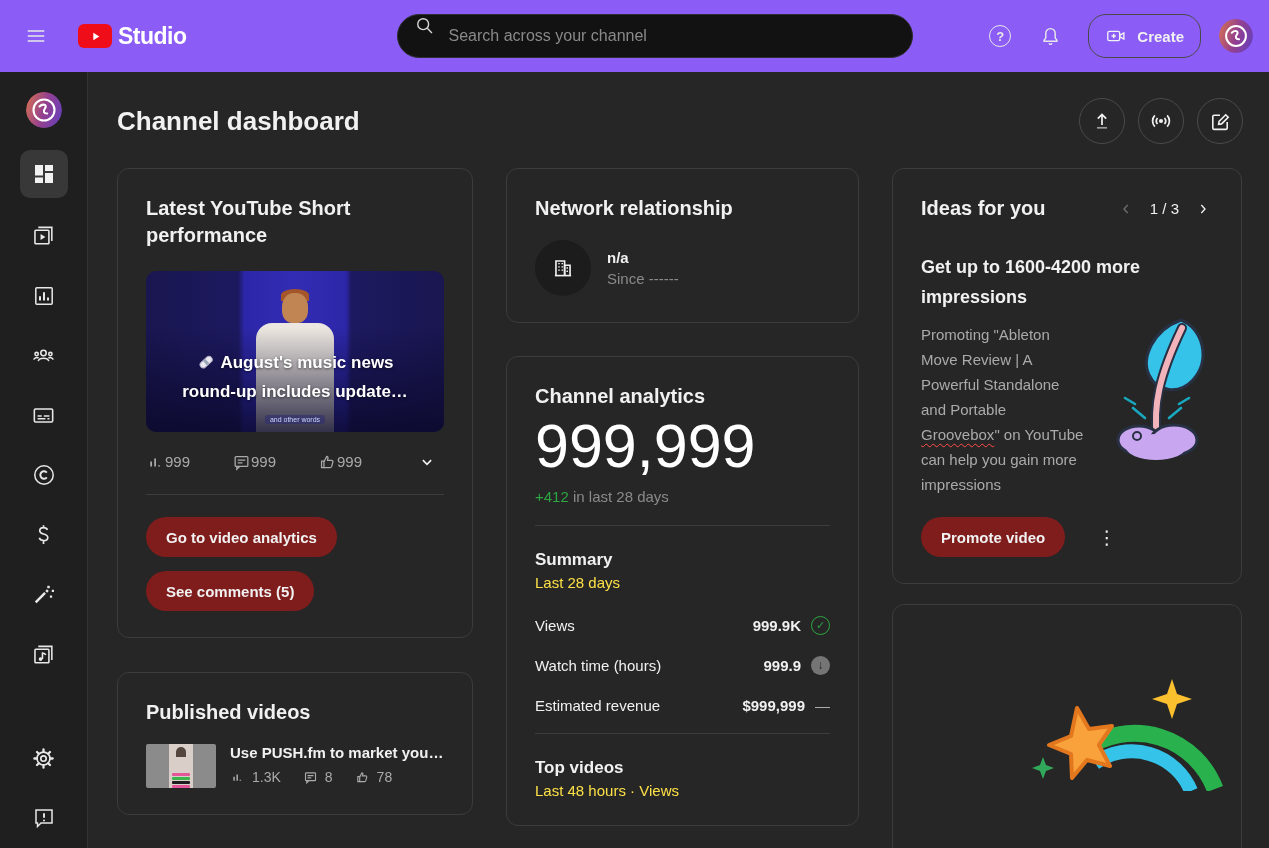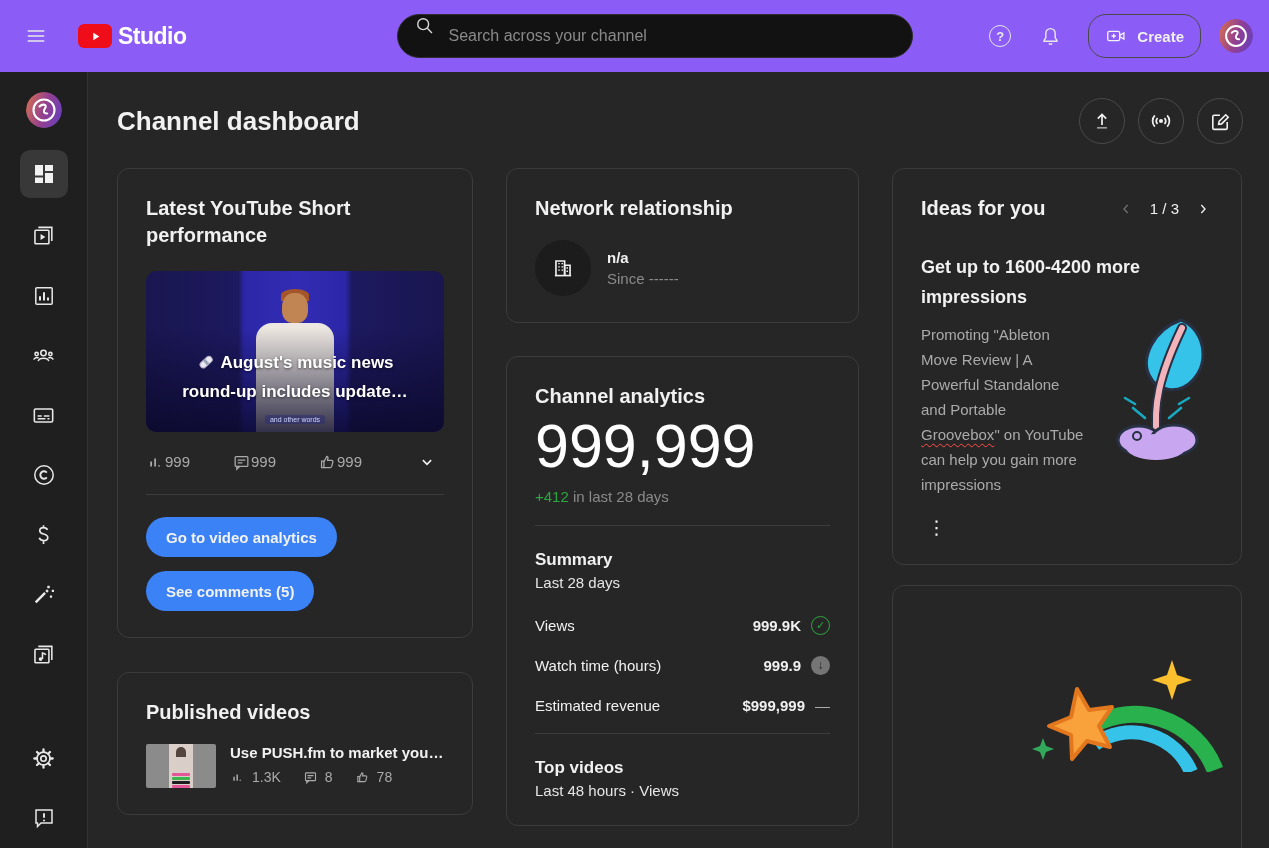--- a/index.html
+++ b/index.html
@@ -50,21 +50,21 @@
   .person-hair { position:absolute; left:50%; top:18px; transform:translateX(-50%); width:28px; height:12px; background:#a4562a; border-radius:50% 50% 0 0; }
   .person-body { position:absolute; left:50%; top:52px; transform:translateX(-50%); width:78px; height:110px; background:#ece7e0; border-radius:16px 16px 0 0; }
   .thumb-shade { position:absolute; inset:0; background:linear-gradient(180deg,rgba(10,8,40,0) 35%,rgba(10,8,40,0.82) 100%); }
   .thumb-text { position:absolute; left:0; right:0; bottom:28px; text-align:center; font-size:17px; font-weight:700; color:#fff; line-height:25px; text-shadow:0 1px 3px rgba(0,0,0,.6); }
   .thumb-text .ico { display:inline-block; vertical-align:-4px; margin-right:4px; }
   .thumb-caption { position:absolute; left:50%; transform:translateX(-50%); bottom:8px; font-size:7px; color:#cdd6ff; background:rgba(48,48,110,.65); padding:1px 5px; border-radius:3px; }
   .stats-row { margin-top:18px; display:flex; align-items:center; }
   .stat { display:flex; gap:0; width:86px; color:#aaa; font-size:15px; }
   .stat.like { width:auto; }
   .stats-chevron { margin-left:auto; background:none; border:none; cursor:pointer; display:flex; }
-  .pill-btn { display:inline-flex; align-items:center; height:40px; padding:0 20px; border-radius:20px; background:#3b82f6; border:none; color:#f1f1f1; font-size:15px; font-weight:700; cursor:pointer; font-family:"Liberation Sans",sans-serif; }
+  .pill-btn { display:inline-flex; align-items:center; height:40px; padding:0 20px; border-radius:20px; background:#7f1d1d; border:none; color:#f1f1f1; font-size:15px; font-weight:700; cursor:pointer; font-family:"Liberation Sans",sans-serif; }
   .btn-stack { margin-top:22px; display:flex; flex-direction:column; align-items:flex-start; gap:14px; }
   
   .pub-row { margin-top:18px; display:flex; gap:14px; cursor:pointer; }
   .pub-thumb { width:70px; height:44px; background:#8b8b8b; border-radius:2px; position:relative; overflow:hidden; flex-shrink:0; }
   .pub-strip { position:absolute; left:50%; transform:translateX(-50%); top:0; bottom:0; width:24px; background:#d9cfc8; display:flex; flex-direction:column; }
   .pub-strip .fig { width:10px; height:10px; background:#54463e; border-radius:50% 50% 0 0; margin:3px auto 0; }
   .pub-strip .sp { flex:1; }
   .pub-strip .bar { height:3px; margin:1px 3px 0; border-radius:1px; }
   .pub-meta { min-width:0; }
   .pub-title { font-size:15px; font-weight:700; color:#f1f1f1; white-space:nowrap; overflow:hidden; max-width:212px; }
@@ -74,21 +74,21 @@
   .net-row { margin-top:18px; display:flex; align-items:center; gap:16px; }
   .net-icon { width:56px; height:56px; border-radius:50%; background:#1c1c1c; display:flex; align-items:center; justify-content:center; flex-shrink:0; }
   .net-value { font-size:15px; font-weight:700; }
   .net-since { font-size:15px; color:#8a8a8a; margin-top:4px; }
   
   .subs-label { margin-top:22px; font-size:15px; color:#f1f1f1; }
   .subs-value { margin-top:4px; font-size:61px; font-weight:400; line-height:1.05; color:#fff; }
   .subs-delta { margin-top:10px; font-size:15px; color:#8a8a8a; }
   .subs-delta .pos { color:#2ba640; }
   .sec-title { margin:24px 0 0; font-size:17px; font-weight:700; }
-  .sec-range { margin-top:4px; font-size:15px; color:#e5e5e5; }
+  .sec-range { margin-top:4px; font-size:15px; color:#fde047; }
   .sum-row { height:40px; display:flex; align-items:center; }
   .sum-rows { margin-top:14px; }
   .sum-label { font-size:15px; color:#f1f1f1; }
   .sum-right { margin-left:auto; display:flex; align-items:center; gap:10px; }
   .sum-value { font-size:15px; font-weight:700; }
   .ind-check { width:19px; height:19px; border:1.5px solid #2ba640; border-radius:50%; color:#2ba640; font-size:11px; display:flex; align-items:center; justify-content:center; }
   .ind-down { width:19px; height:19px; background:#757575; border-radius:50%; color:#262626; font-size:12px; font-weight:700; display:flex; align-items:center; justify-content:center; }
   .ind-dash { color:#aaa; font-size:15px; }
   
   .ideas-head { display:flex; align-items:center; }
@@ -471,20 +471,21 @@
                 <path d="M62 124 C58 92 64 62 87 14" fill="none" stroke="#f2b3bb" stroke-width="6" stroke-linecap="round"></path>
                 <path d="M38 94 L50 104 M86 94 L74 104 M30 84 L40 90 M94 84 L84 90" stroke="#18a9c0" stroke-width="2.6" stroke-linecap="round"></path>
                 <ellipse cx="44" cy="126" rx="21" ry="14" fill="#c9a7f0" stroke="#283044" stroke-width="3"></ellipse>
                 <ellipse cx="79" cy="126" rx="23" ry="15" fill="#c9a7f0" stroke="#283044" stroke-width="3"></ellipse>
                 <ellipse cx="61" cy="133" rx="30" ry="13" fill="#c9a7f0"></ellipse>
                 <circle cx="42" cy="122" r="4" fill="none" stroke="#283044" stroke-width="2"></circle>
               </svg>
             </span><span>Promoting "Ableton Move Review | A Powerful Standalone and Portable </span><span class="misspell">Groovebox</span><span>" on YouTube can help you gain more impressions</span>
           </div>
           <div class="promote-row">
+            <button class="pill-btn">Promote video</button>
             <button class="kebab">⋮</button>
           </div>
         </section>
 
         <section class="card card-news">
           <div class="news-illu">
             <svg width="220" height="130" viewBox="0 0 220 130">
               <path d="M78 88 A86 86 0 0 1 208 128" fill="none" stroke="#28b14c" stroke-width="17"></path>
               <path d="M88 102 A64 64 0 0 1 184 130" fill="none" stroke="#35c3ea" stroke-width="14"></path>
               <path d="M165 18 L170 33 L185 38 L170 43 L165 58 L160 43 L145 38 L160 33 Z" fill="#fbc02d"></path>

